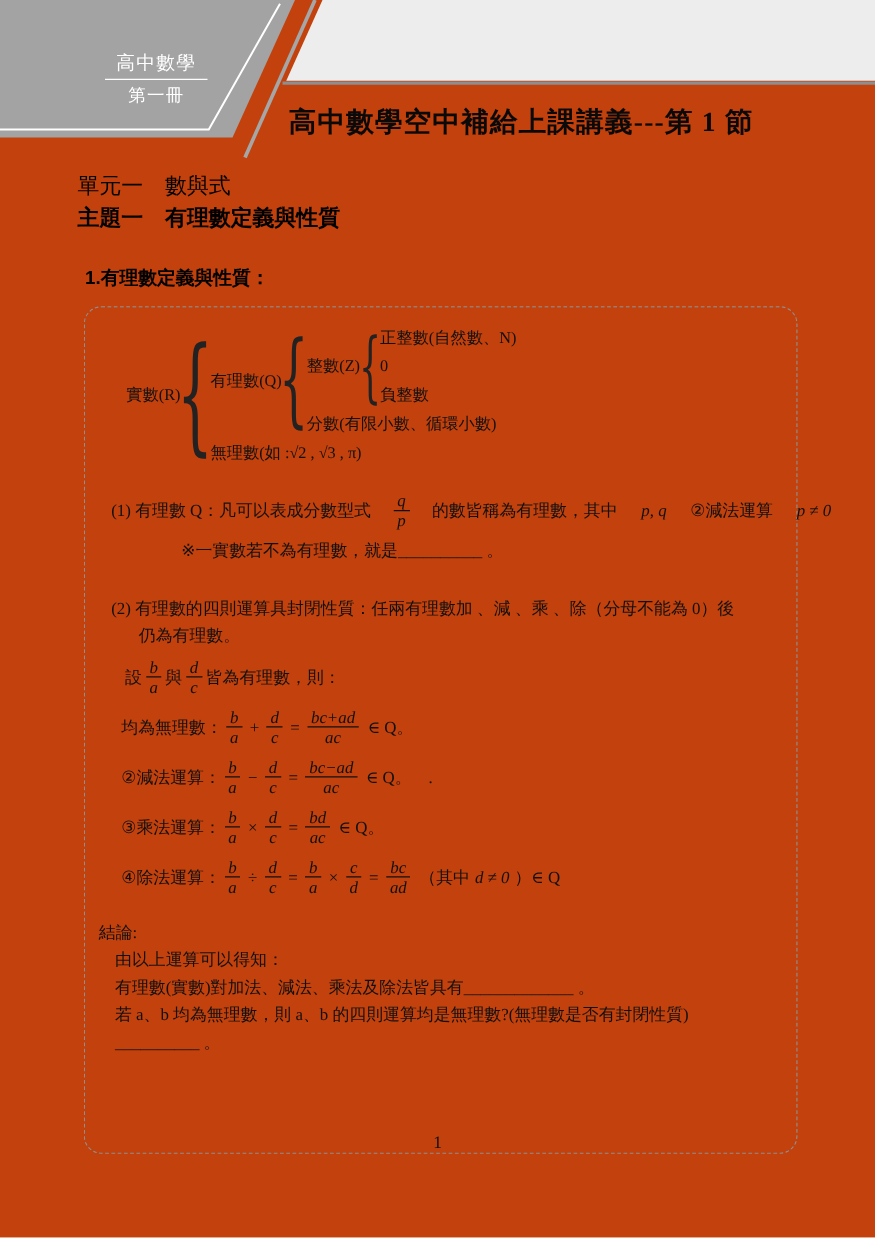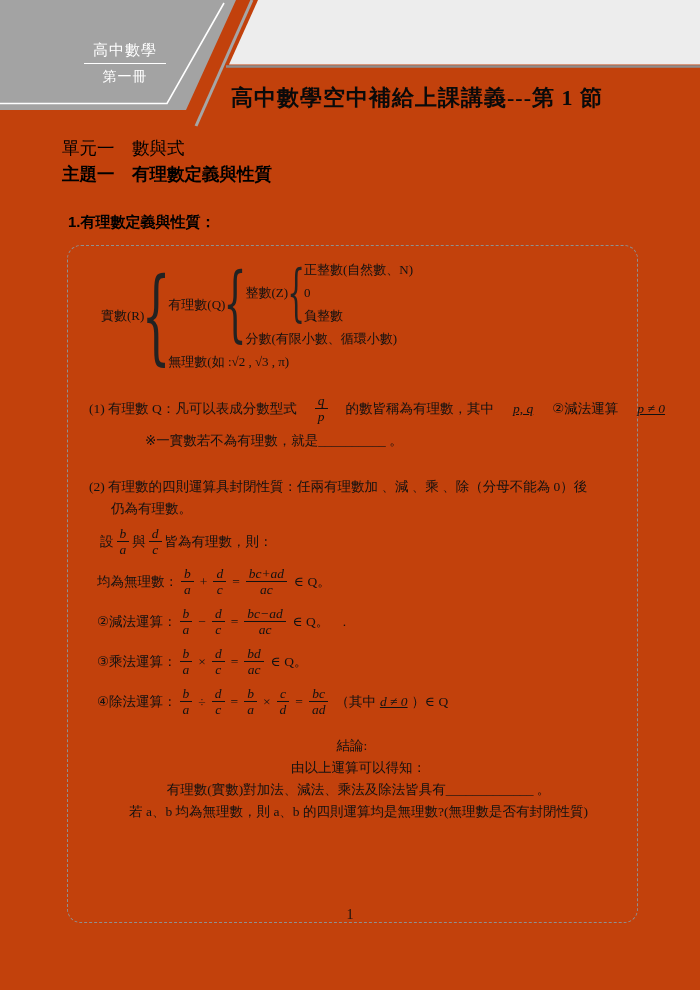--- a/index.html
+++ b/index.html
@@ -37,34 +37,34 @@
   .b1{font-size:102px;width:24px;}
   .b2{font-size:82px;width:20px;}
   .b3{font-size:62px;width:16px;}
 
   
   .frac{display:inline-flex;flex-direction:column;align-items:center;text-align:center;
         font-family:"Liberation Serif","DejaVu Serif",serif;font-style:italic;font-size:13.5px;
         line-height:15px;margin:0 3px;}
   .frac .num{border-bottom:1px solid #111;padding:0 3px;}
   .frac .den{padding:0 3px;}
-  .mvar{font-family:"Liberation Serif","DejaVu Serif",serif;font-style:italic;margin:0 4px;white-space:nowrap;text-decoration:underline;}
+  .mvar{font-family:"Liberation Serif","DejaVu Serif",serif;font-style:italic;margin:0 4px;white-space:nowrap;}
   .op{margin:0 3px;}
 
   
   .p1-row{display:flex;align-items:center;white-space:nowrap;margin:20px 0 0 10px;gap:15px;}
   .note-line{margin:6px 0 0 66px;}
   .p2-line1{margin:24px 0 0 10px;}
   .p2-line2{margin:0 0 0 32px;}
   .setup-row{display:flex;align-items:center;margin:6px 0 0 21px;}
   .op-row{display:flex;align-items:center;margin:9px 0 9px 18px;white-space:nowrap;}
   .op-tail{margin-left:4px;}
 
   
-  .conclusion{margin-top:18px;text-align:center;}
+  .conclusion{margin-top:18px;}
   .conclusion-heading{margin-left:0;}
   .conclusion-line{margin-left:13px;}
 
   .page-number{position:absolute;left:0;right:0;top:907px;text-align:center;font-size:14px;color:#111;}
 </style>
 </head>
 <body>
 
 <div class="page">
 
@@ -231,19 +231,20 @@
       <span class="op-tail">（其中</span>
       <span class="mvar">d ≠ 0</span>
       <span>）∈ Q</span>
     </div>
 
     <div class="conclusion">
       <div class="conclusion-heading">結論:</div>
       <div class="conclusion-line">由以上運算可以得知：</div>
       <div class="conclusion-line">有理數(實數)對加法、減法、乘法及除法皆具有_____________ 。</div>
       <div class="conclusion-line">若 a、b 均為無理數，則 a、b 的四則運算均是無理數?(無理數是否有封閉性質)</div>
+      <div class="conclusion-line">__________ 。</div>
     </div>
 
   </div>
 
   <div class="page-number">1</div>
 
 </div>
 
 </body></html>

